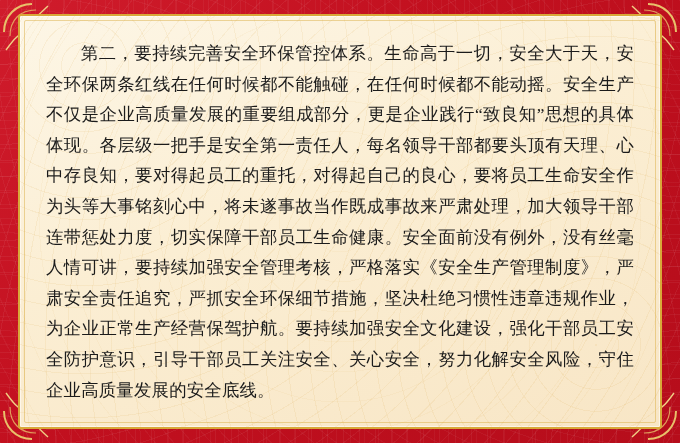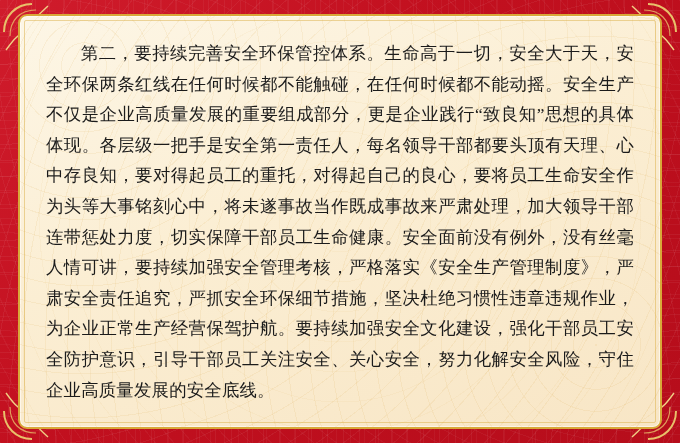--- a/index.html
+++ b/index.html
@@ -53,21 +53,21 @@
   .corner-br { bottom: 2px; right: 2px; transform: scale(-1,-1); }
 
   
   .card {
     position: absolute;
     left: 18px;
     top: 14px;
     right: 18px;
     bottom: 14px;
     border: 2px solid #d8a838;
-    border-radius: 9px;
+    border-radius: 3px;
     background:
       radial-gradient(circle at 20% 20%, rgba(216,168,56,0.10) 0 3px, rgba(216,168,56,0) 4px),
       radial-gradient(circle at 70% 60%, rgba(216,168,56,0.08) 0 3px, rgba(216,168,56,0) 4px),
       linear-gradient(160deg, #fdf6e6 0%, #fbeed3 45%, #f8e6c6 100%);
     box-shadow: inset 0 0 0 1px rgba(255,255,255,0.55);
     overflow: hidden;
     box-sizing: border-box;
   }
 
   

